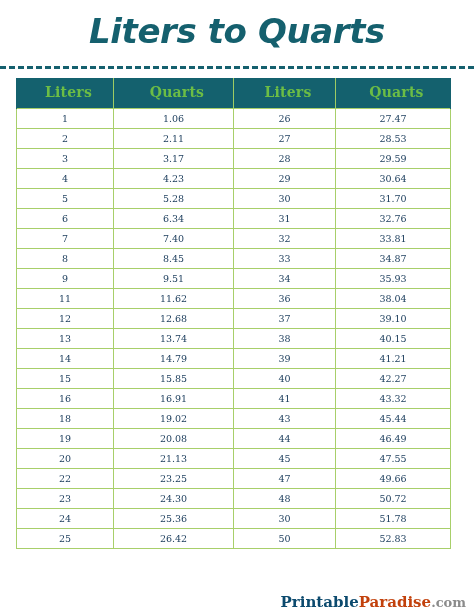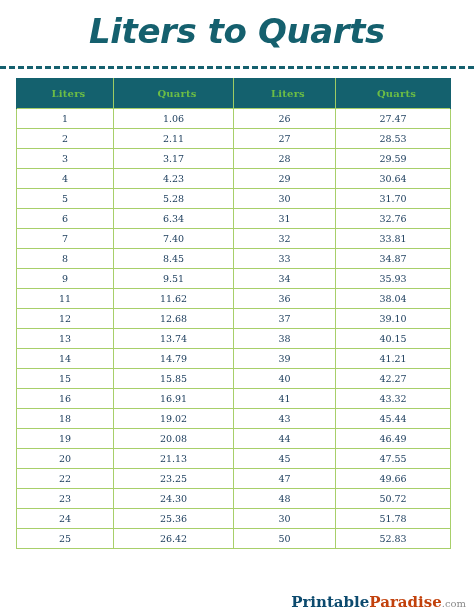--- a/index.html
+++ b/index.html
@@ -64,21 +64,21 @@
   table.conv col.c-a { width: 97px; }
   table.conv col.c-b { width: 120px; }
   table.conv col.c-c { width: 102px; }
   table.conv col.c-d { width: 115px; }
 
   table.conv thead th {
     background: #14616e;
     color: #6cbd45;
     font-family: "DejaVu Serif", serif;
     font-weight: bold;
-    font-size: 10px;
+    font-size: 14px;
     letter-spacing: 0.2px;
     text-align: center;
     padding: 5px 0 5px 7px;
     height: 20px;
     border-right: 1px solid #9ecb63;
     border-left: 1px solid #14616e;
     line-height: 1.1;
   }
   table.conv thead th:last-child {
     border-right: 1px solid #14616e;
@@ -101,21 +101,21 @@
     right: 8px;
     bottom: 3px;
     font-family: "DejaVu Serif", serif;
     font-weight: bold;
     font-size: 15px;
     line-height: 1;
     white-space: nowrap;
   }
   .logo-printable { color: #0c4a6e; }
   .logo-paradise  { color: #c2410c; }
-  .logo-com       { color: #8b8b8b; font-size: 10px; font-weight: normal; margin-top: 28px; }
+  .logo-com       { color: #8b8b8b; font-size: 13px; font-weight: bold; margin-top: 28px; }
 </style>
 </head>
 <body>
 
 <div class="page">
 
   <div class="title-area">
     <h1 class="page-title">Liters to Quarts</h1>
   </div>
 

